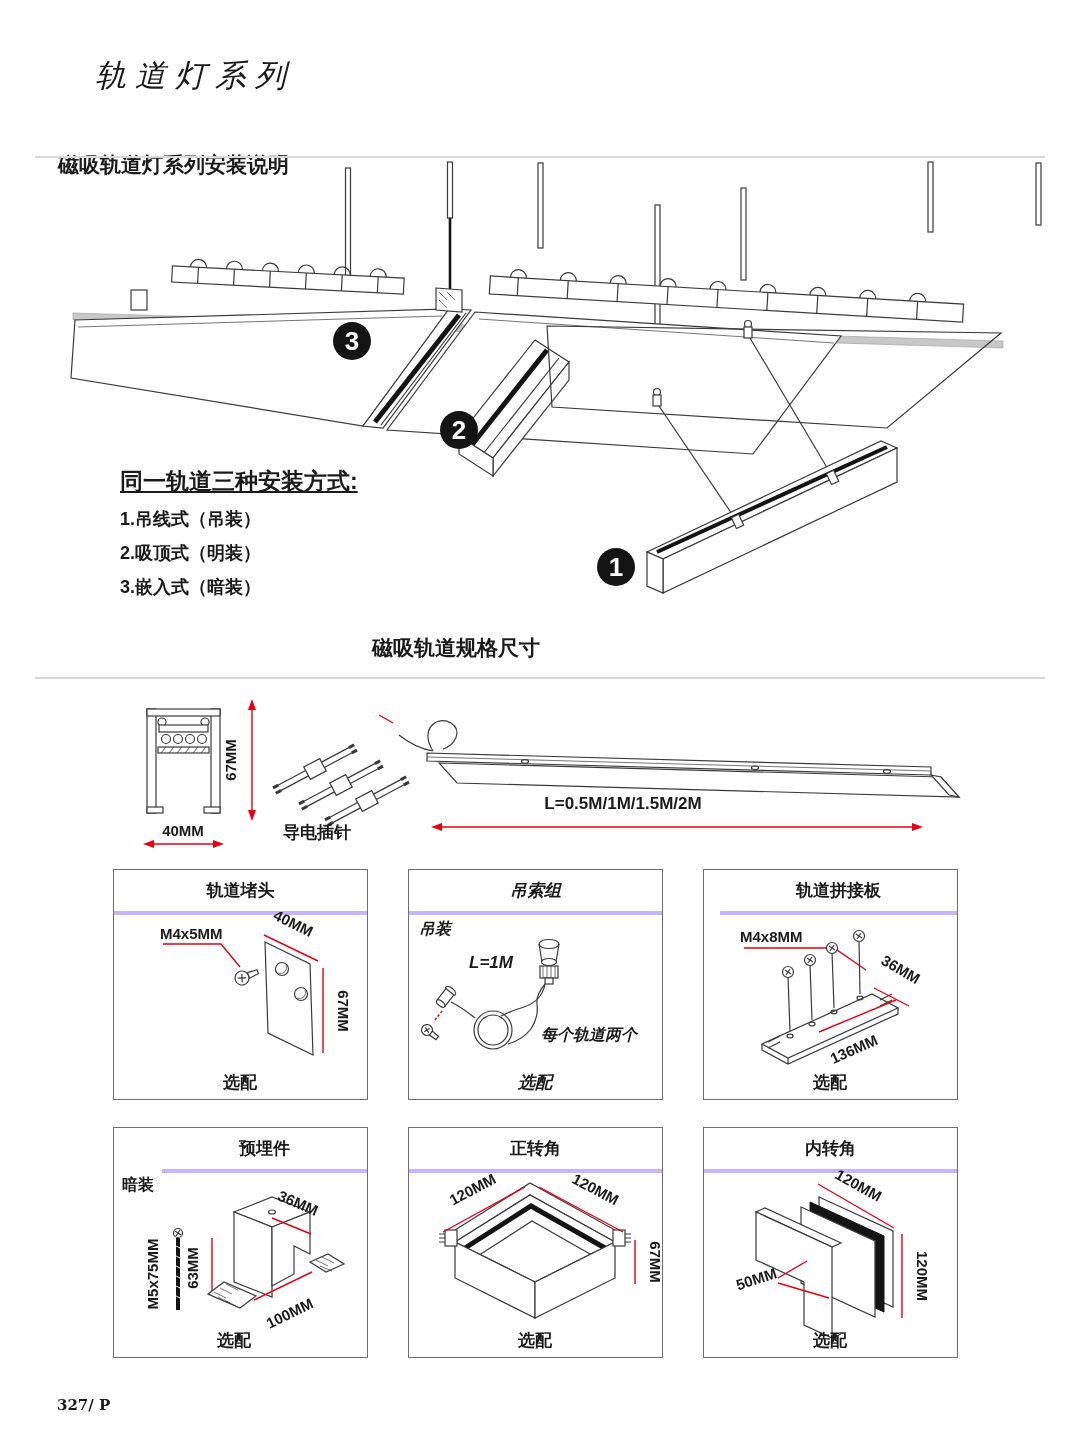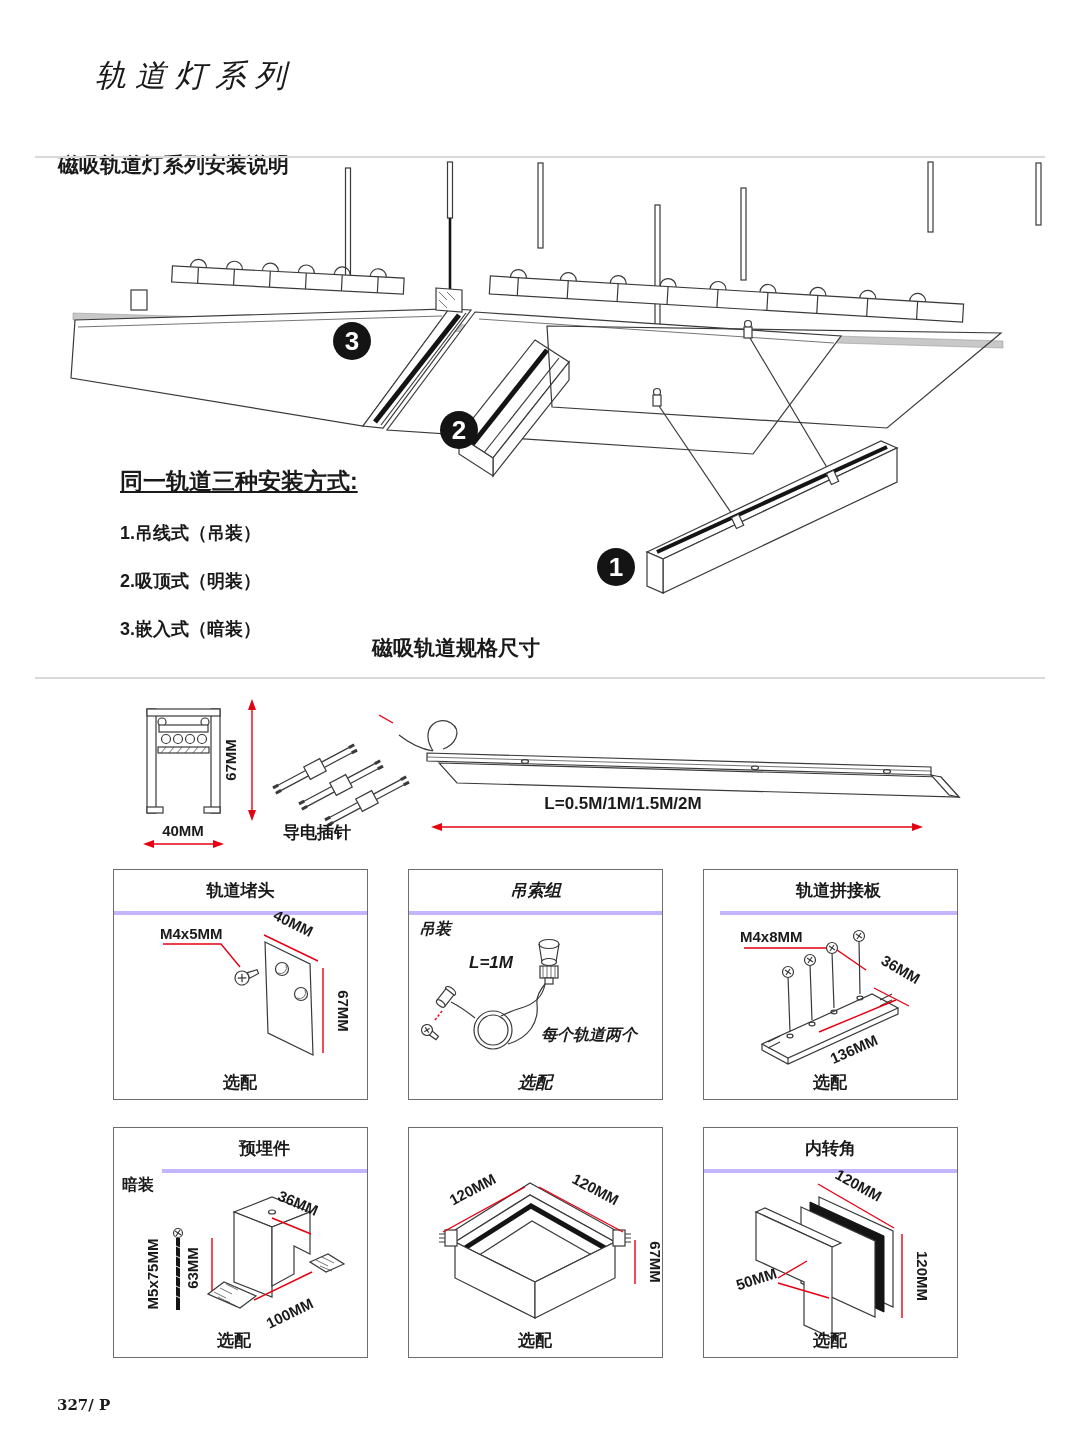--- a/index.html
+++ b/index.html
@@ -4,21 +4,21 @@
 <style>
   html,body{margin:0;padding:0;background:#ffffff;}
   #page{position:relative;width:1080px;height:1455px;background:#fff;overflow:hidden;
         font-family:"Liberation Sans",sans-serif;color:#1a1a1a;}
   .abs{position:absolute;}
   .series-title{font-family:"DejaVu Serif",serif;font-style:italic;font-size:31px;
         letter-spacing:9px;font-weight:500;}
   .subtitle{font-size:21px;font-weight:bold;}
   .rule{height:2px;background:#d9d9d9;}
   .methods-heading{font-size:23px;font-weight:bold;text-decoration:underline;}
-  .methods-item{font-size:18px;font-weight:bold;margin-top:24px;}
+  .methods-item{font-size:18px;font-weight:bold;margin-top:10px;}
   .section-title{font-size:21px;font-weight:bold;}
   .pbox{position:absolute;width:255px;height:231px;border:1px solid #6e6e6e;
         box-sizing:border-box;background:#fff;}
   .pbox .hd{height:41px;line-height:41px;border-bottom:4px solid #c4b5fd;
         text-align:center;font-weight:bold;font-size:17px;}
   .pbox svg{position:absolute;left:0;top:42px;}
   .footer{font-family:"DejaVu Serif",serif;font-weight:bold;font-size:15px;}
   svg text{font-family:"Liberation Sans",sans-serif;font-weight:bold;fill:#1a1a1a;}
   .t15{font-size:15px;} .t16{font-size:16px;} .t17{font-size:17px;}
   .badge-num{font-size:26px;fill:#ffffff;}
@@ -338,20 +338,21 @@
       </g>
       <line class="red" x1="158" y1="48" x2="197" y2="64"></line>
       <text class="t15" transform="translate(182,38) rotate(23)" text-anchor="middle">36MM</text>
       <line class="red" x1="140" y1="130" x2="198" y2="102"></line>
       <text class="t15" transform="translate(178,148) rotate(-26)" text-anchor="middle">100MM</text>
       <text class="t17" x="120" y="176" text-anchor="middle">选配</text>
     </svg>
   </div>
 
   <div class="pbox" style="left:408px;top:1127px;">
+    <div class="hd">正转角</div>
     <svg width="253" height="188" viewBox="0 0 253 188">
       <g>
         <polygon class="lnf" points="46,60 121,13 206,60 206,72 121,25 46,72"></polygon>
         <polygon class="lnf" points="46,72 121,25 206,72 126,112"></polygon>
         <path d="M56,78 L122,36 L196,78" stroke="#141414" stroke-width="5" fill="none"></path>
         <path class="ln" d="M64,89 L123,51 L188,88"></path>
         <polygon class="lnf" points="46,72 126,112 126,148 46,108"></polygon>
         <polygon class="lnf" points="126,112 206,72 206,108 126,148"></polygon>
         <rect class="lnf" x="36" y="60" width="12" height="16"></rect>
         <path class="ln" d="M30,64 h6 M30,68 h6 M30,72 h6"></path>

